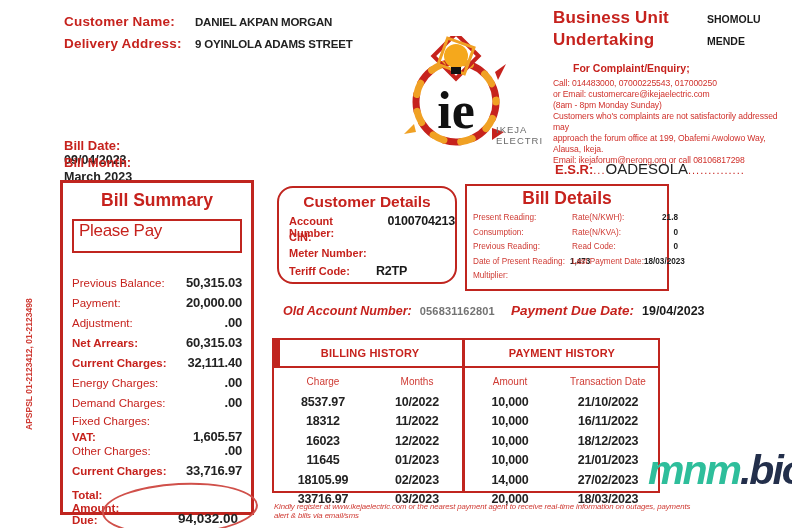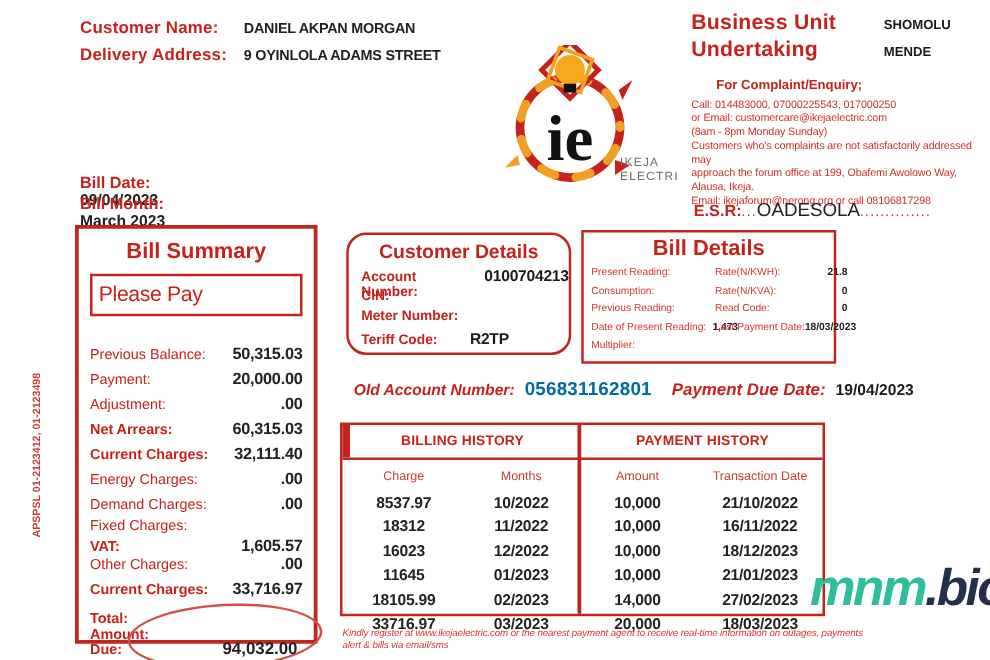--- a/index.html
+++ b/index.html
@@ -35,21 +35,21 @@
 
   
   .esr{left:555px;top:160px;font-size:12px;white-space:nowrap;}
   .esr .lbl{color:#c6221d;font-weight:bold;font-size:13px;}
   .esr .dots{color:#c6221d;font-size:11px;letter-spacing:1px;}
   .esr .name{font-size:15px;font-weight:normal;color:#222;}
 
   
   .bsum{left:60px;top:180px;width:194px;height:335px;border:3px solid #c0251f;box-sizing:border-box;background:#fff;}
   .bsum-title{text-align:center;color:#c6221d;font-weight:bold;font-size:17.5px;margin-top:7px;}
-  .ppay{margin:8px 9px 0 9px;border:2px solid #c0251f;height:30px;display:flex;align-items:center;}
+  .ppay{margin:8px 9px 0 9px;border:2px solid #c0251f;height:30px;display:flex;}
   .ppay span{color:#c6221d;font-size:17px;padding-left:5px;letter-spacing:-.3px;}
   .bs-rows{margin:22px 9px 0 9px;}
   .bs-row{display:flex;justify-content:space-between;align-items:baseline;height:20px;}
   .bs-row.tight{height:14px;}
   .bs-label{color:#c6221d;font-size:11.5px;}
   .bs-row.em .bs-label{font-weight:bold;}
   .bs-value{font-size:13px;font-weight:bold;letter-spacing:-.2px;color:#222;}
   .total-block{position:relative;margin:6px 9px 0 9px;height:42px;}
   .total-labels div{color:#c6221d;font-weight:bold;font-size:11.5px;line-height:12.5px;}
   .total-ellipse{position:absolute;right:-16px;top:-6px;width:152px;height:48px;
@@ -73,21 +73,21 @@
   .bdet-row{display:flex;align-items:baseline;height:14.5px;white-space:nowrap;}
   .bdet-label{color:#cf3a33;font-size:8.2px;}
   .bdet-value{font-size:8.2px;font-weight:bold;color:#222;margin-left:5px;}
   .bdet-col-r .bdet-value{margin-left:auto;margin-right:4px;}
   .bdet-col-r .bdet-row{width:110px;overflow:visible;}
 
   
   .oldacct{left:283px;top:303px;display:flex;align-items:baseline;white-space:nowrap;}
   .ital-red{color:#c6221d;font-weight:bold;font-style:italic;}
   .oa-label{font-size:12.5px;}
-  .oa-value{font-size:15px;font-weight:bold;color:#0369a1;margin-left:8px;letter-spacing:.2px;}
+  .oa-value{font-size:11px;font-weight:bold;color:#737373;margin-left:8px;letter-spacing:.2px;}
   .pdd-label{font-size:13.5px;margin-left:16px;}
   .pdd-value{font-size:12.5px;font-weight:bold;color:#1a1a1a;margin-left:8px;}
 
   
   .hist{left:272px;top:338px;width:388px;height:155px;border:2px solid #c0251f;box-sizing:border-box;background:#fff;}
   .hist-divider{position:absolute;left:188px;top:0;bottom:0;width:3px;background:#c0251f;}
   .hist-head{display:flex;height:26px;border-bottom:2px solid #c0251f;position:relative;}
   .hist-head:before{content:"";position:absolute;left:0;top:0;bottom:0;width:6px;background:#c0251f;}
   .hh-cell{width:50%;display:flex;align-items:center;justify-content:center;
     color:#c6221d;font-weight:bold;font-size:11px;letter-spacing:.2px;}

